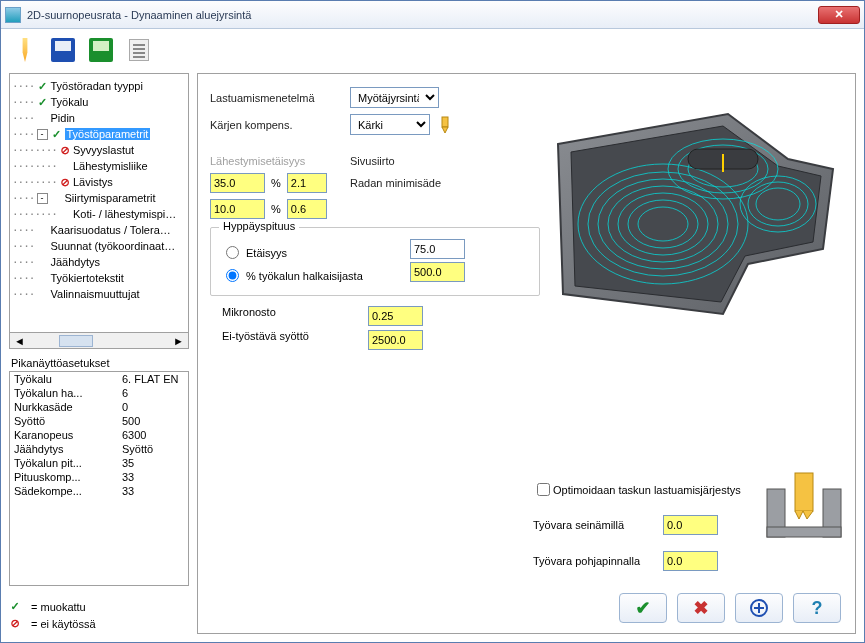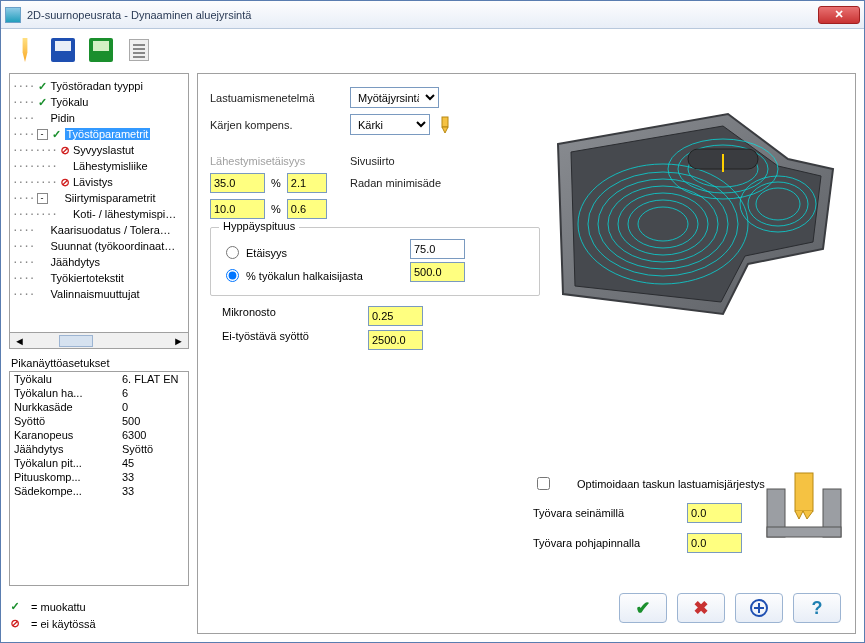--- a/index.html
+++ b/index.html
@@ -48,21 +48,21 @@
 .pct { display:flex; gap:6px; align-items:center;}
 .group { border:1px solid #c8c8c8; border-radius:2px; padding:8px 10px 10px 10px; margin-top:8px; width:330px; position:relative;}
 .group legend{position:absolute;top:-8px;left:8px;background:#fff;padding:0 4px;}
 .radio-row{display:flex;align-items:flex-end;gap:4px;margin:3px 0;}
 .rowpair{display:flex;align-items:flex-start;gap:28px;margin:4px 0;}
 .rowpair .lblw{width:130px;}
 .wide-select{width:260px;}
 .preview { position:absolute; top:10px; right:12px; width:310px; height:260px;  display:flex; align-items:center; justify-content:center;}
 .preview svg{width:100%;height:100%;}
 .stock-area{position:absolute; top:390px; right:12px; width:310px;}
-.stock-row{display:flex;align-items:center;gap:24px;margin:10px 0;}
+.stock-row{display:flex;align-items:center;gap:0;margin:16px 0;}
 .stock-row input[type=text]{width:55px;}
 .pocket-icon{position:absolute;right:12px;top:395px;width:78px;height:70px;}
 .bottom-buttons{position:absolute;bottom:10px;right:14px;display:flex;gap:10px;}
 .btn{width:48px;height:30px;border:1px solid #9cb4d2;border-radius:4px;background:linear-gradient(#fdfdfe,#e8eef7);display:flex;align-items:center;justify-content:center;font-size:18px;}
 .btn.ok{color:#1a8f2d;font-weight:bold;}
 .btn.cancel{color:#c83232;font-weight:bold;}
 .btn.plus{color:#1e4fb1;font-weight:bold;}
 .btn.help{color:#1e7fb1;font-weight:bold;}
 .kerf{width:18px;height:18px;display:inline-block;vertical-align:middle;}
 .kerf svg{display:block}
@@ -195,21 +195,21 @@
           <div class="qrow">
             <div class="k">Karanopeus</div>
             <div class="v">6300</div>
           </div>
           <div class="qrow">
             <div class="k">Jäähdytys</div>
             <div class="v">Syöttö</div>
           </div>
           <div class="qrow">
             <div class="k">Työkalun pit...</div>
-            <div class="v">45</div>
+            <div class="v">35</div>
           </div>
           <div class="qrow">
             <div class="k">Pituuskomp...</div>
             <div class="v">33</div>
           </div>
           <div class="qrow">
             <div class="k">Sädekompe...</div>
             <div class="v">33</div>
           </div>
         </div>

